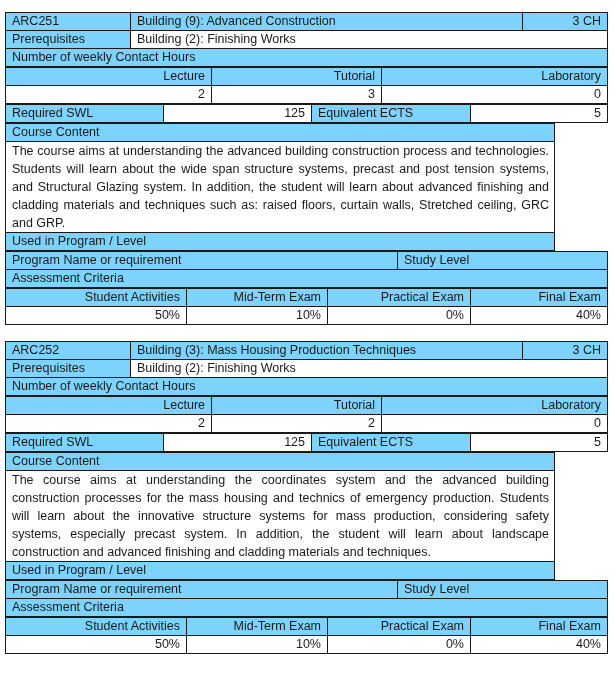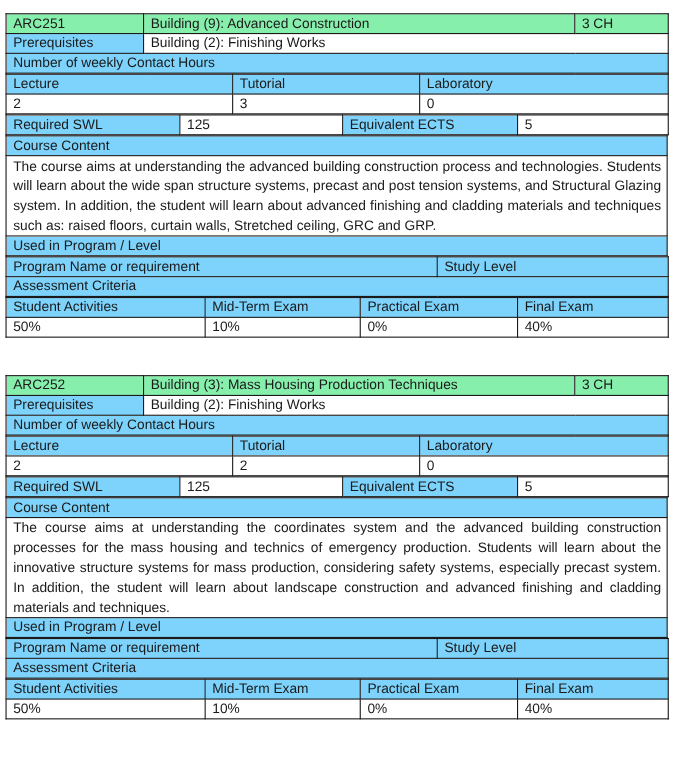--- a/index.html
+++ b/index.html
@@ -1,27 +1,27 @@
 <!DOCTYPE html>
 <html><head>
 <meta charset="utf-8">
 <style>
   html, body { margin: 0; padding: 0; background: #ffffff; }
   body { width: 615px; height: 696px; position: relative; overflow: hidden;
          font-family: "Liberation Sans", sans-serif; font-size: 12.5px; color: #1a1a1a; }
   .course { position: absolute; left: 5px; width: 602px; }
   #course-0 { top: 12px; }
   #course-1 { top: 341px; }
-  table { border-collapse: collapse; width: 602px; table-layout: fixed; }
+  table { border-collapse: collapse; width: 550px; table-layout: fixed; }
   td { border: 1px solid #1a1a1a; padding: 0 6px; height: 17px; line-height: 17px;
        white-space: nowrap; overflow: hidden; }
-  .blue { background: #86efac; }
+  .blue { background: #7dd3fc; }
   .green { background: #7dd3fc; }
   .white { background: #ffffff; margin-top: 13px; }
-  .c { text-align: left; }
+  .c { text-align: right; }
   .content td { white-space: normal; text-align: justify; line-height: 18px; height: auto;
                 padding: 0 5px 0 6px; }
 </style>
 </head>
 <body>
 
 <div class="course" id="course-0">
   <table>
     <colgroup>
         <col style="width:125px">

